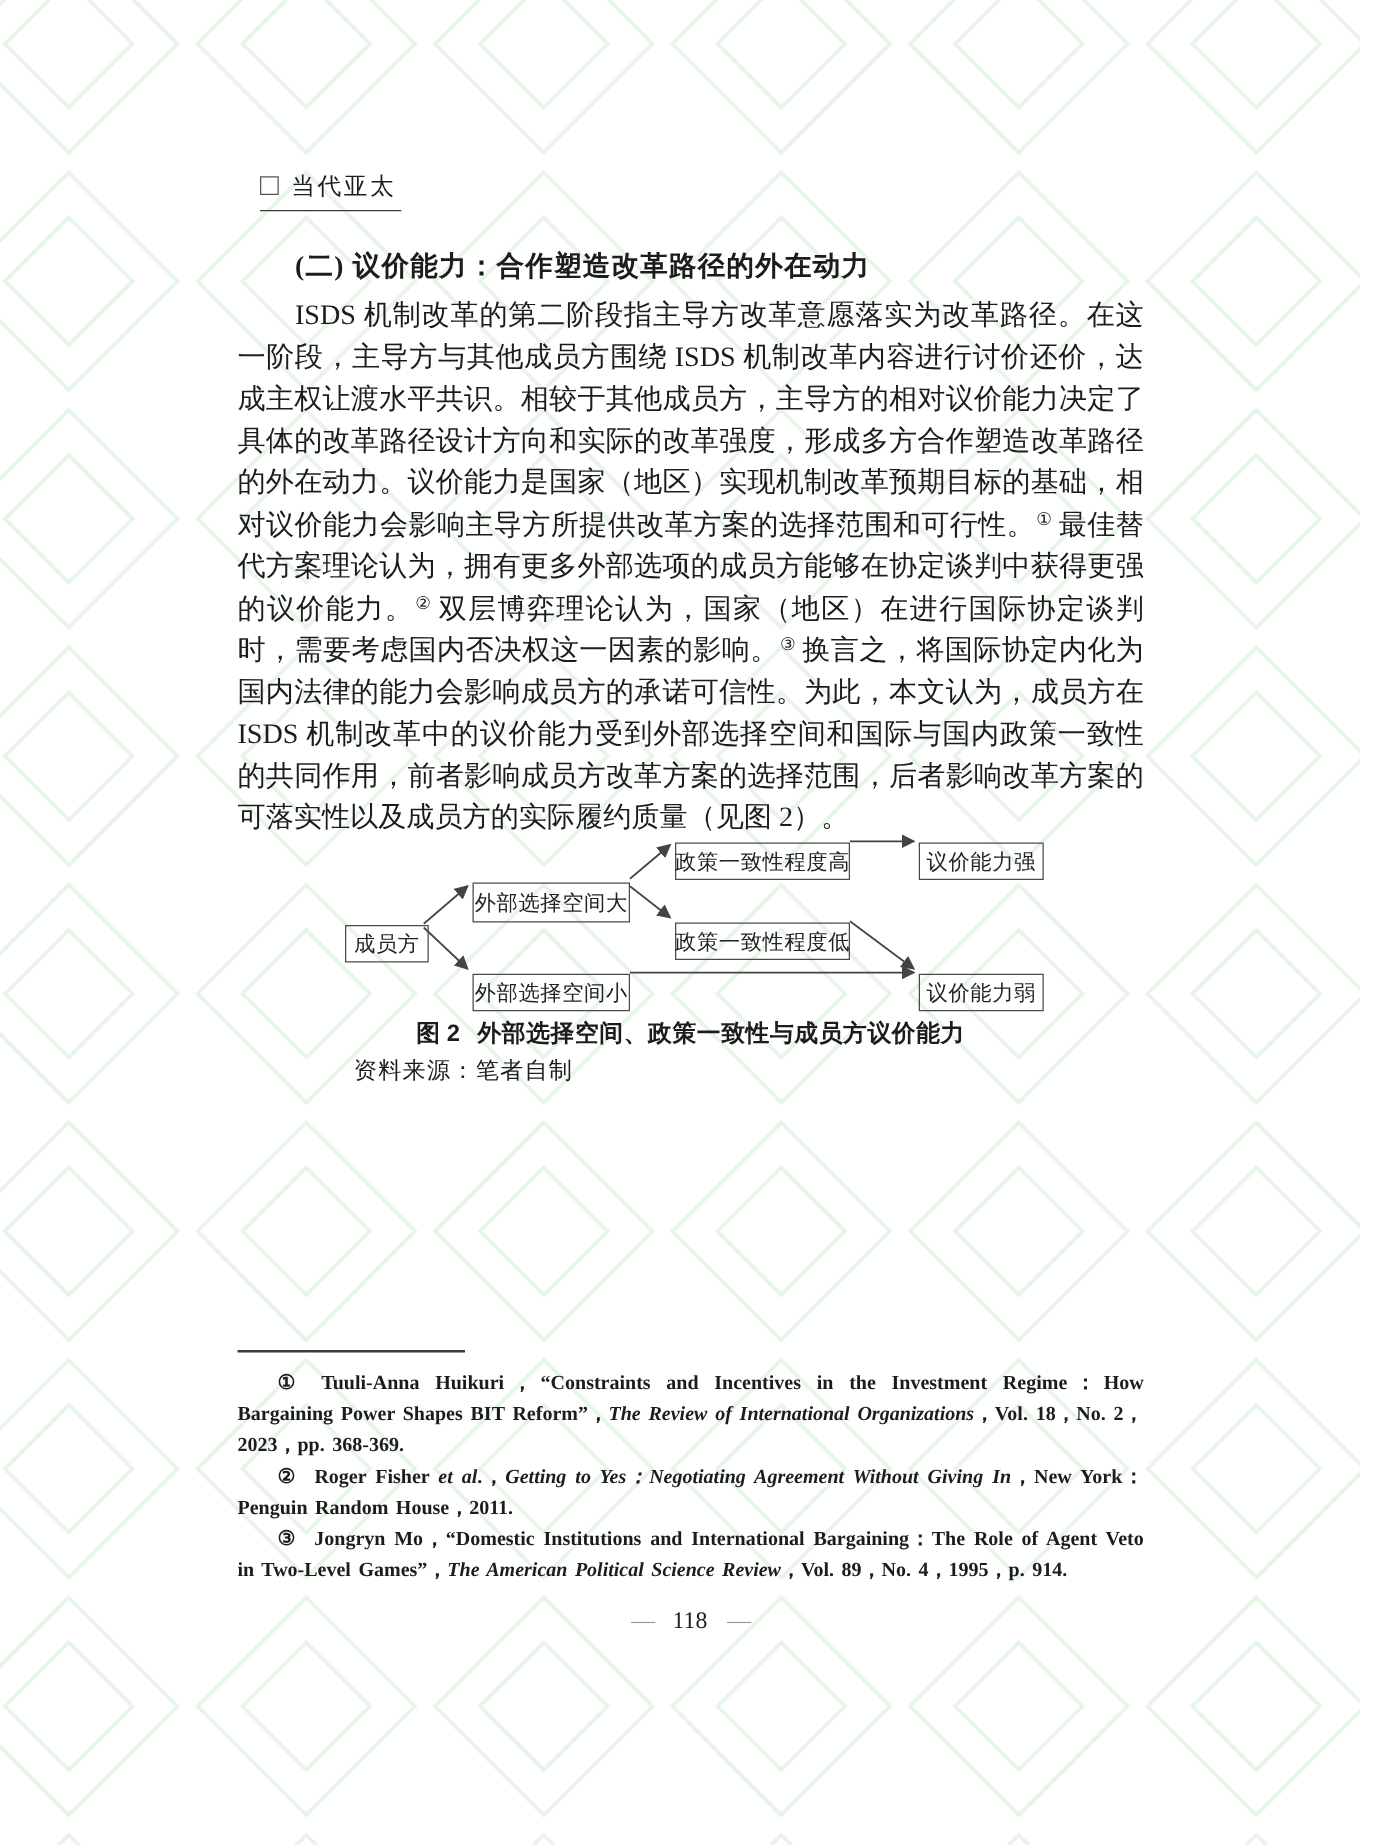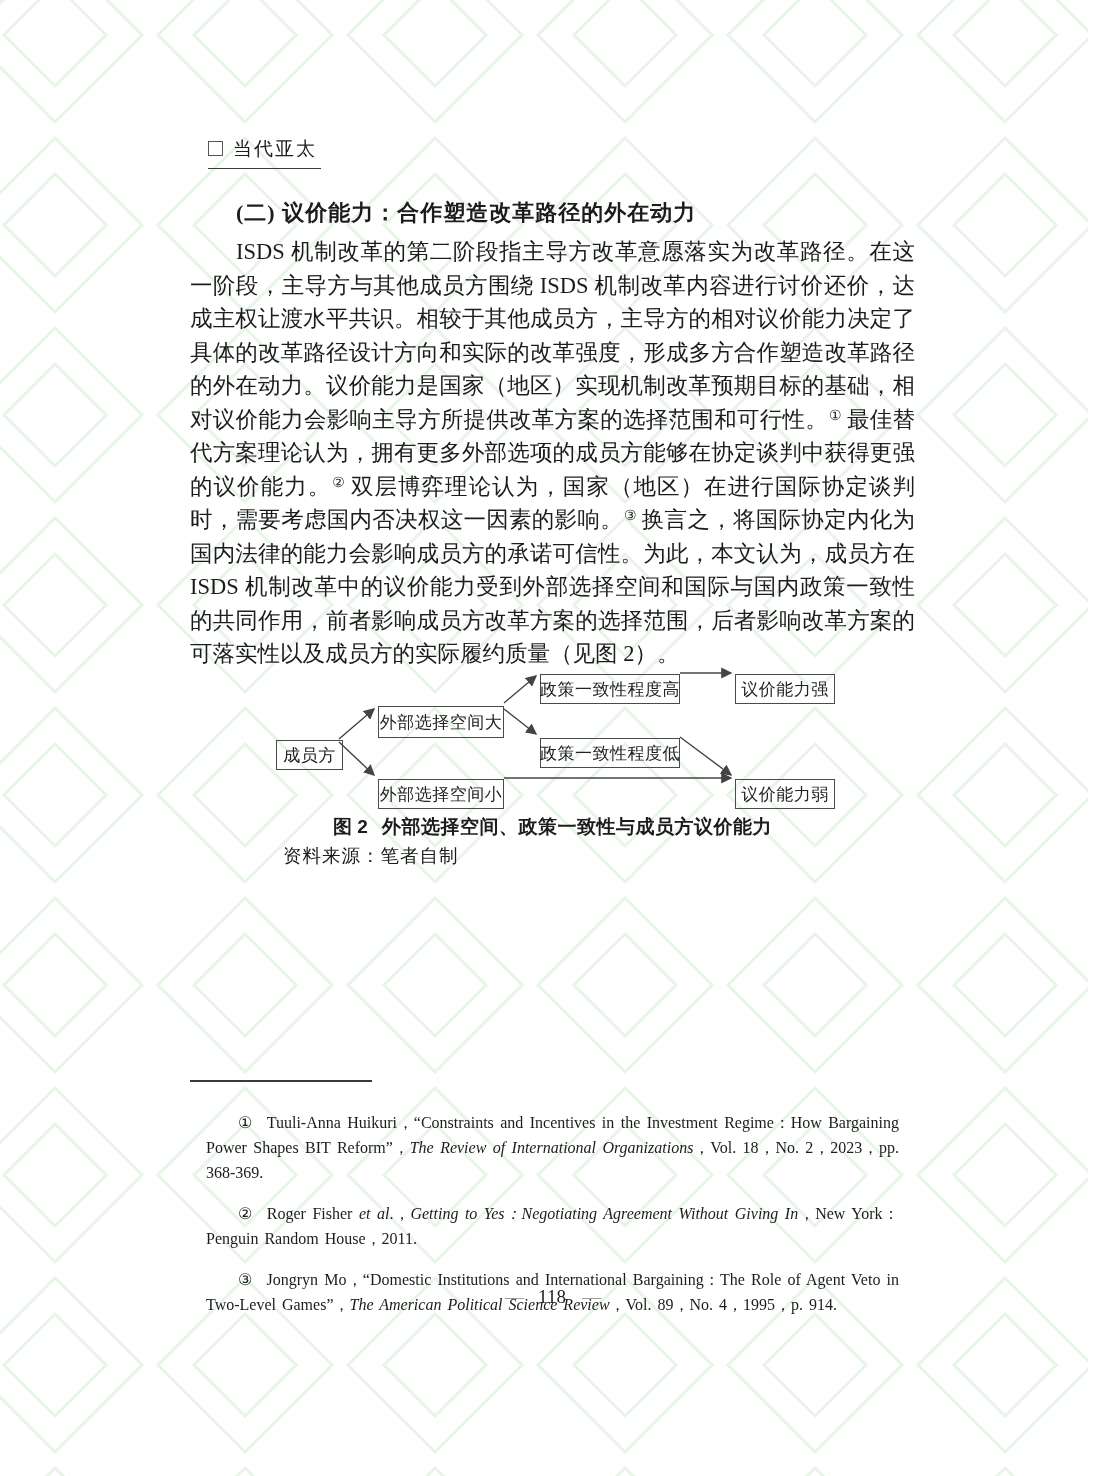--- a/index.html
+++ b/index.html
@@ -79,23 +79,24 @@
     font-size:18.5px;letter-spacing:1px;margin-left:36px;
   }
 
   
   .fnsep{
     left:190px;top:1080px;width:182px;height:0;
     border-top:2px solid #3a3a3a;
   }
   .footnotes{left:190px;top:1094px;width:725px;}
   .footnote{
-    margin:16px;font-size:16px;line-height:25px;
+    margin:0;font-size:16px;line-height:25px;
     text-align:justify;text-indent:32px;
     word-spacing:2px;
+    font-weight:bold;
   }
   .fn-marker{margin-right:14px;}
   .em-it{font-style:italic;}
 
   
   .pageno{
     left:0;top:1286px;width:1104px;text-align:center;
     font-size:19px;color:#222;
   }
   .pageno .dash{color:#9a9a9a;margin:0 16px;letter-spacing:-2px;}

